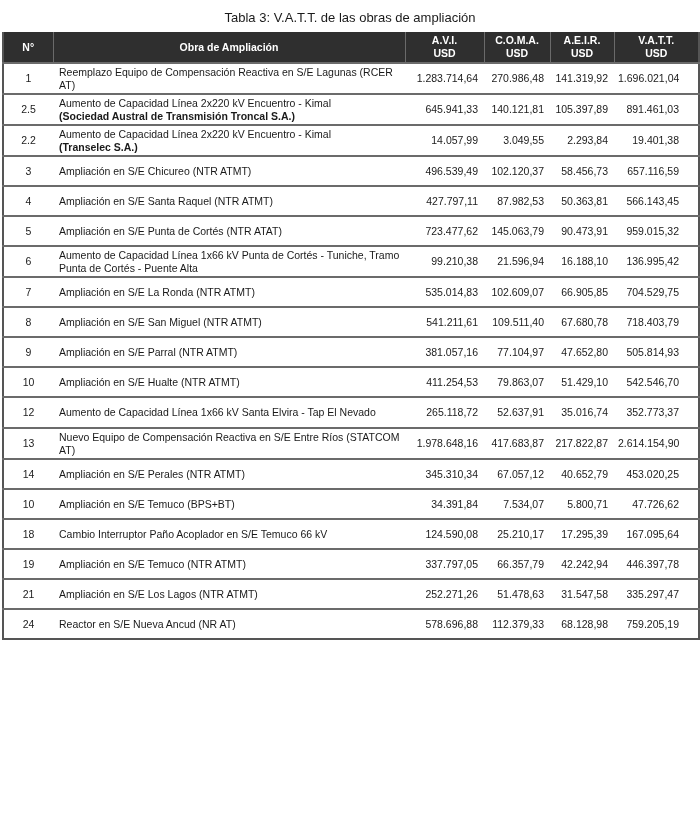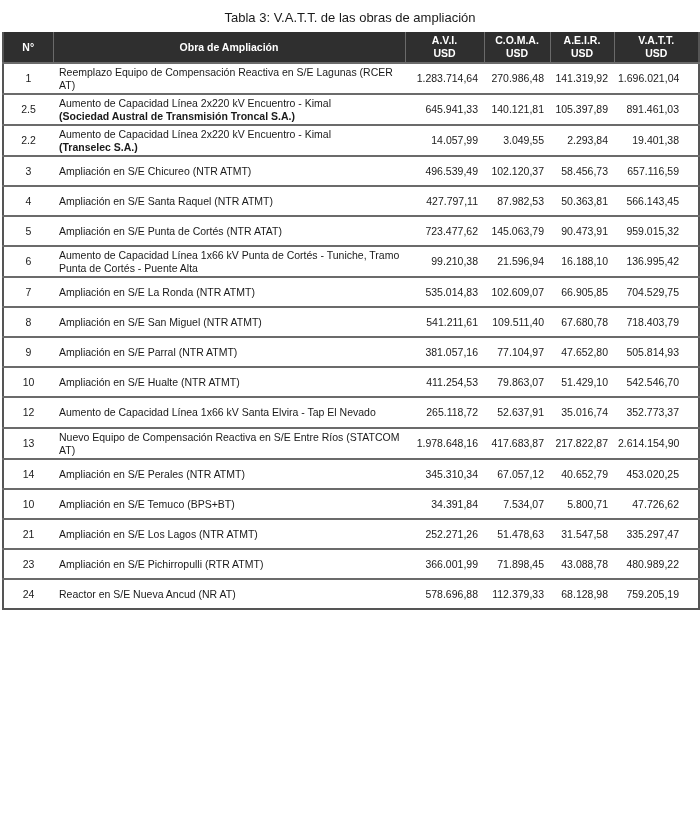--- a/index.html
+++ b/index.html
@@ -198,36 +198,44 @@
       </tr>
       <tr>
         <td class="num">10</td>
         <td class="desc"><span>Ampliación en S/E Temuco (BPS+BT)</span></td>
         <td class="val">34.391,84</td>
         <td class="val">7.534,07</td>
         <td class="val">5.800,71</td>
         <td class="val last">47.726,62</td>
       </tr>
       <tr>
+        <td class="num">18</td>
+        <td class="desc"><span>Cambio Interruptor Paño Acoplador en S/E Temuco 66 kV</span></td>
+        <td class="val">124.590,08</td>
+        <td class="val">25.210,17</td>
+        <td class="val">17.295,39</td>
+        <td class="val last">167.095,64</td>
+      </tr>
+      <tr>
+        <td class="num">19</td>
+        <td class="desc"><span>Ampliación en S/E Temuco (NTR ATMT)</span></td>
+        <td class="val">337.797,05</td>
+        <td class="val">66.357,79</td>
+        <td class="val">42.242,94</td>
+        <td class="val last">446.397,78</td>
+      </tr>
+      <tr>
         <td class="num">21</td>
         <td class="desc"><span>Ampliación en S/E Los Lagos (NTR ATMT)</span></td>
         <td class="val">252.271,26</td>
         <td class="val">51.478,63</td>
         <td class="val">31.547,58</td>
         <td class="val last">335.297,47</td>
       </tr>
       <tr>
-        <td class="num">23</td>
-        <td class="desc"><span>Ampliación en S/E Pichirropulli (RTR ATMT)</span></td>
-        <td class="val">366.001,99</td>
-        <td class="val">71.898,45</td>
-        <td class="val">43.088,78</td>
-        <td class="val last">480.989,22</td>
-      </tr>
-      <tr>
         <td class="num">24</td>
         <td class="desc"><span>Reactor en S/E Nueva Ancud (NR AT)</span></td>
         <td class="val">578.696,88</td>
         <td class="val">112.379,33</td>
         <td class="val">68.128,98</td>
         <td class="val last">759.205,19</td>
       </tr>
     </tbody>
 </table>
 

